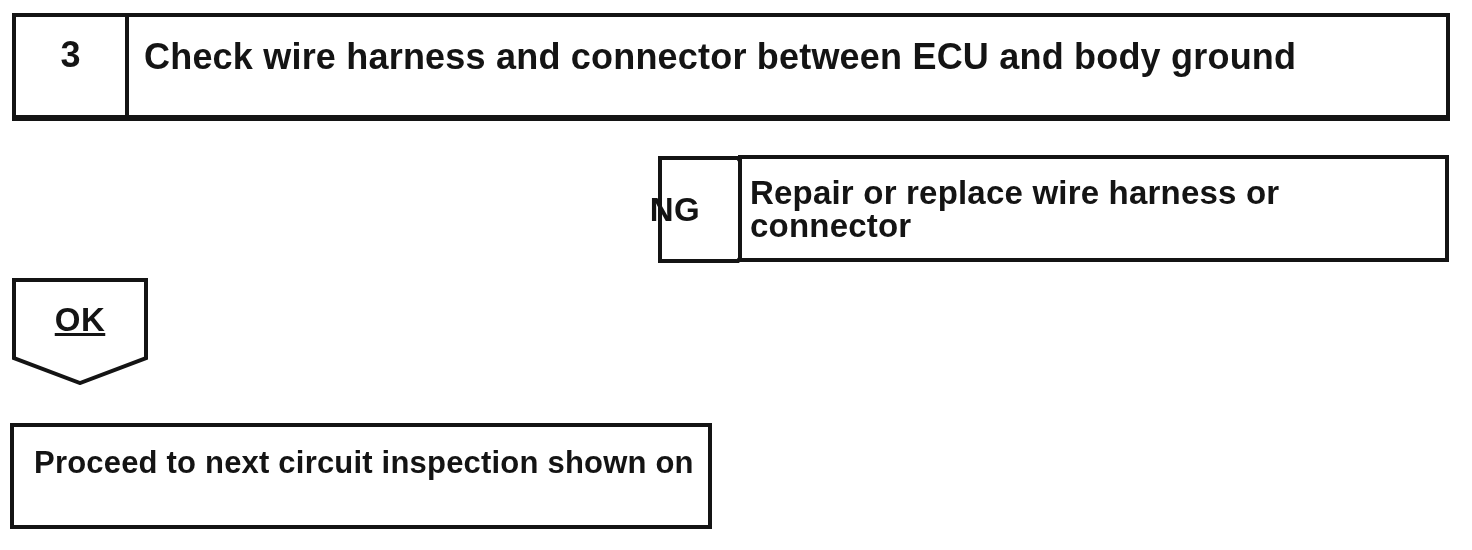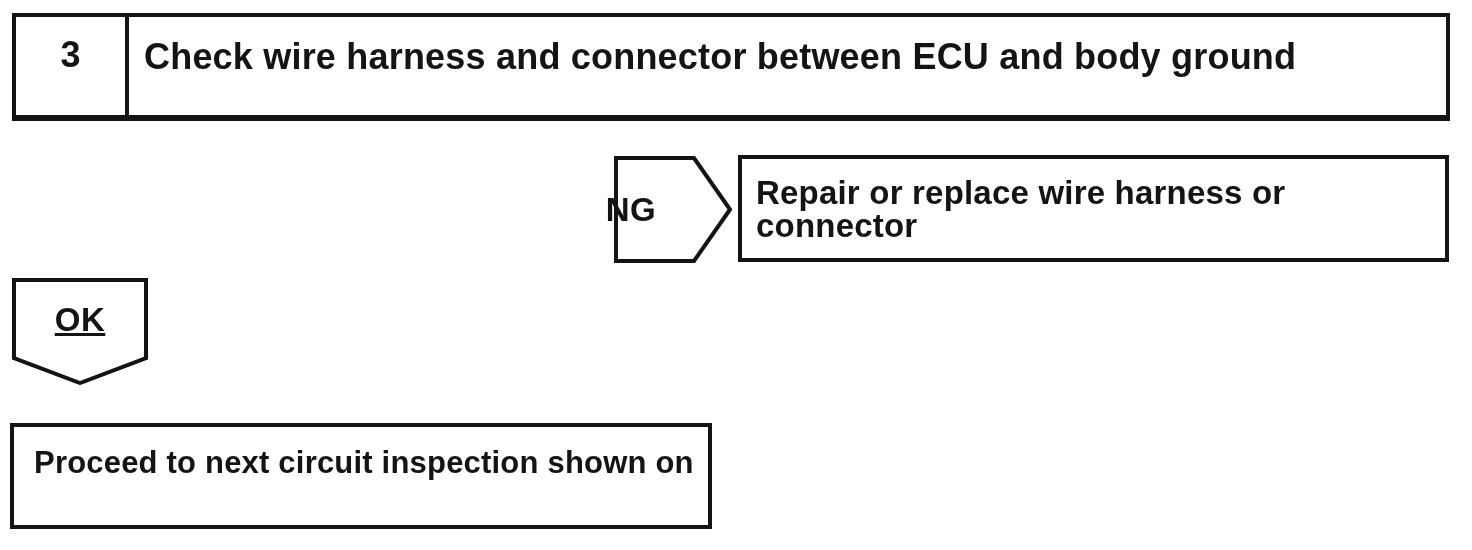--- a/index.html
+++ b/index.html
@@ -59,37 +59,37 @@
   }
   .connector-label {
     position: absolute;
     display: flex;
     align-items: center;
     justify-content: center;
     font-size: 33px;
     line-height: 1;
     letter-spacing: 0.5px;
   }
-  .ng-connector { left: 576px; top: 156px; width: 118px; height: 127px; padding-left: 38px; }
+  .ng-connector { left: 620px; top: 156px; width: 118px; height: 127px; padding-left: 38px; }
   .ng-connector .connector-label { left: 0; top: 0; width: 110px; height: 107px; }
   .ok-connector { left: 12px; top: 278px; width: 136px; height: 107px; }
   .ok-connector .connector-label { left: 0; top: 0; width: 136px; height: 82px; text-decoration: underline; }
 
   
   .flow-box {
     position: absolute;
     border: 4px solid var(--ink);
     background: var(--paper);
   }
   .ng-action-box {
     left: 738px; top: 155px;
     width: 711px; height: 107px;
     display: flex;
     align-items: center;
-    padding-left: 14px;
+    padding-left: 8px;
     font-size: 33px;
     line-height: 1;
     letter-spacing: 0.2px;
   }
   .result-box {
     left: 10px; top: 423px;
     width: 702px; height: 106px;
     padding: 20px 0 0 20px;
     font-size: 31px;
     line-height: 1.02;

